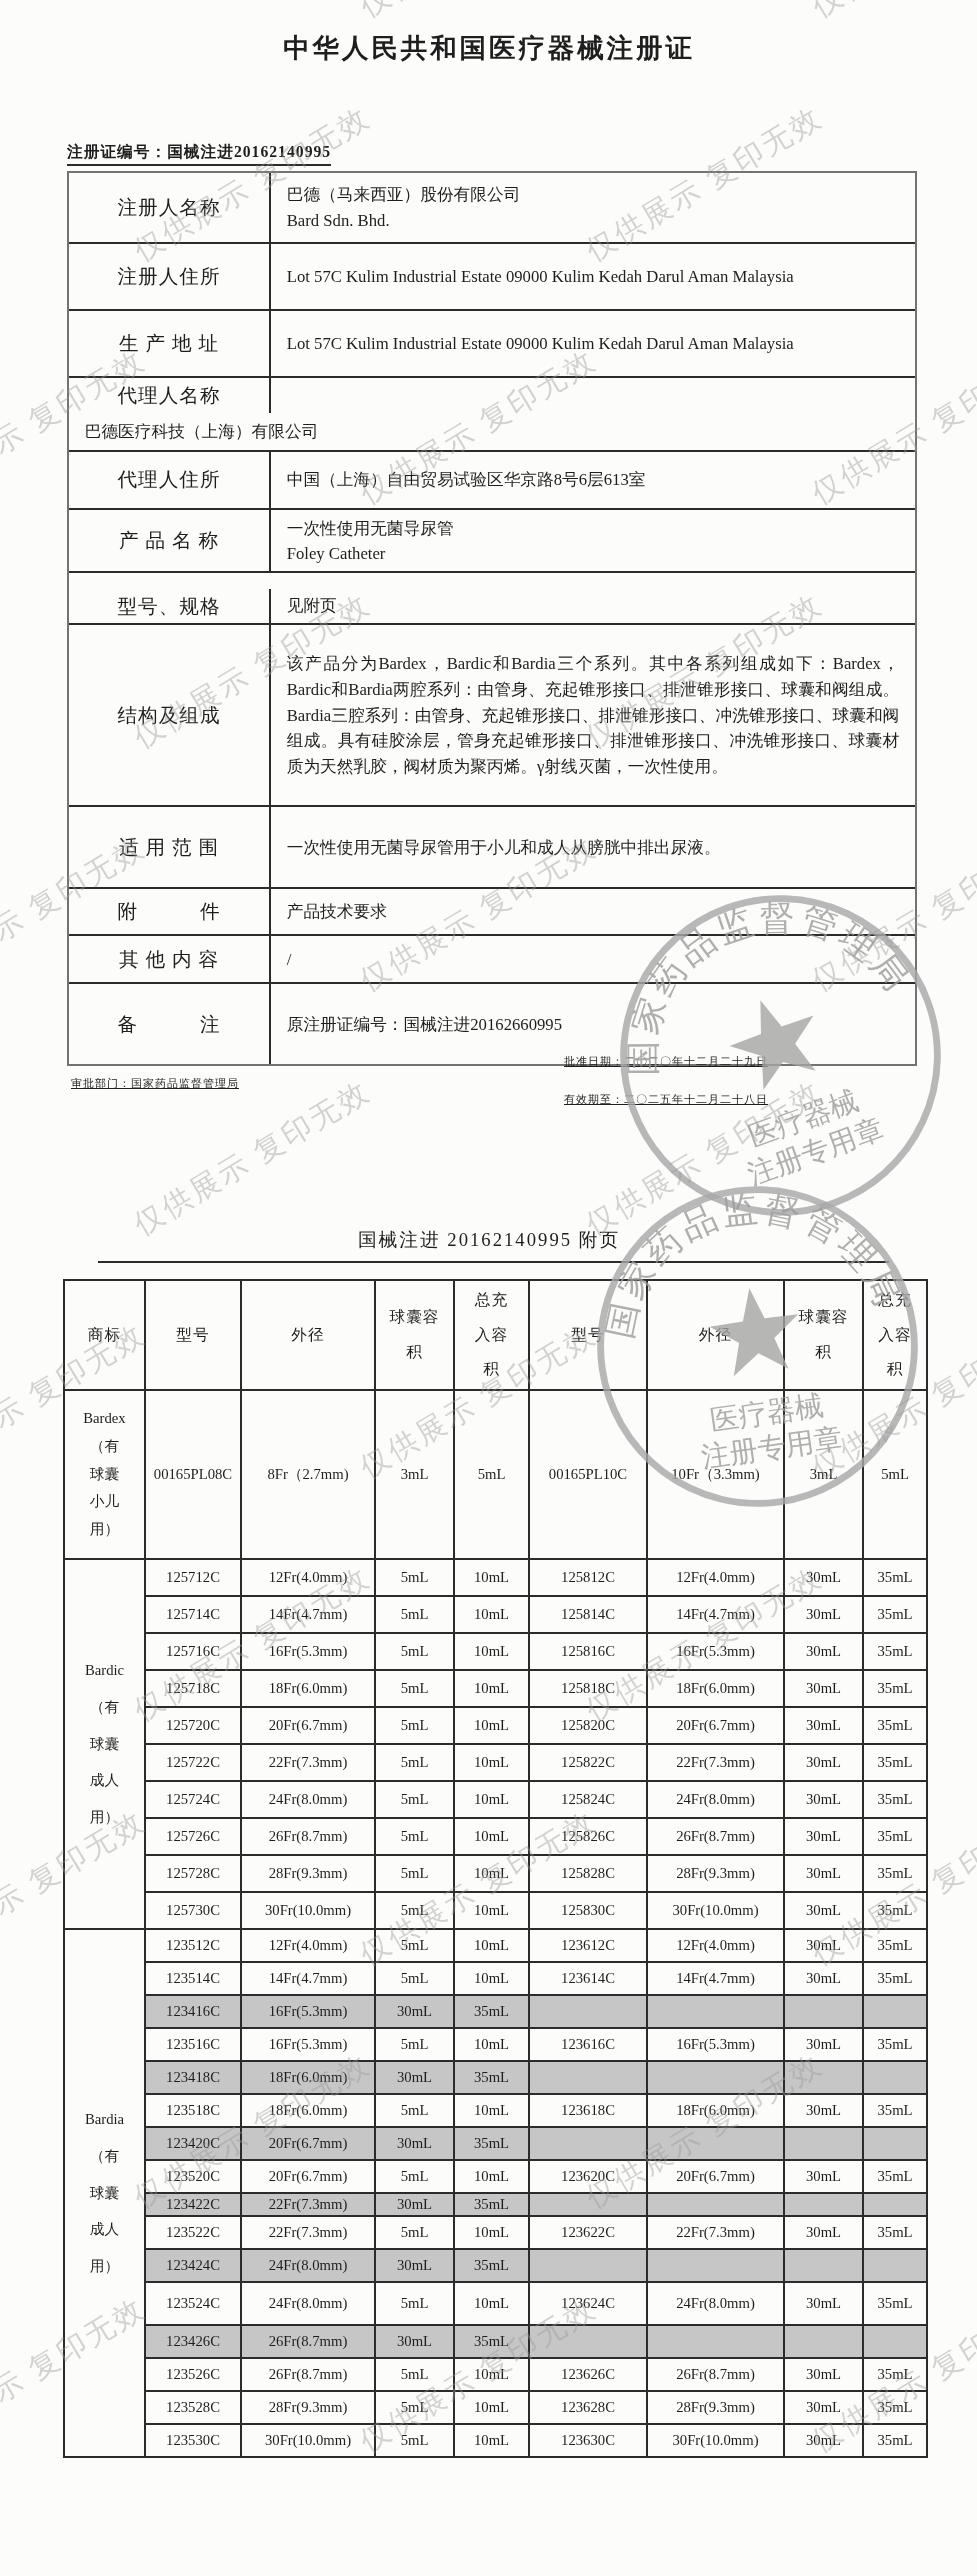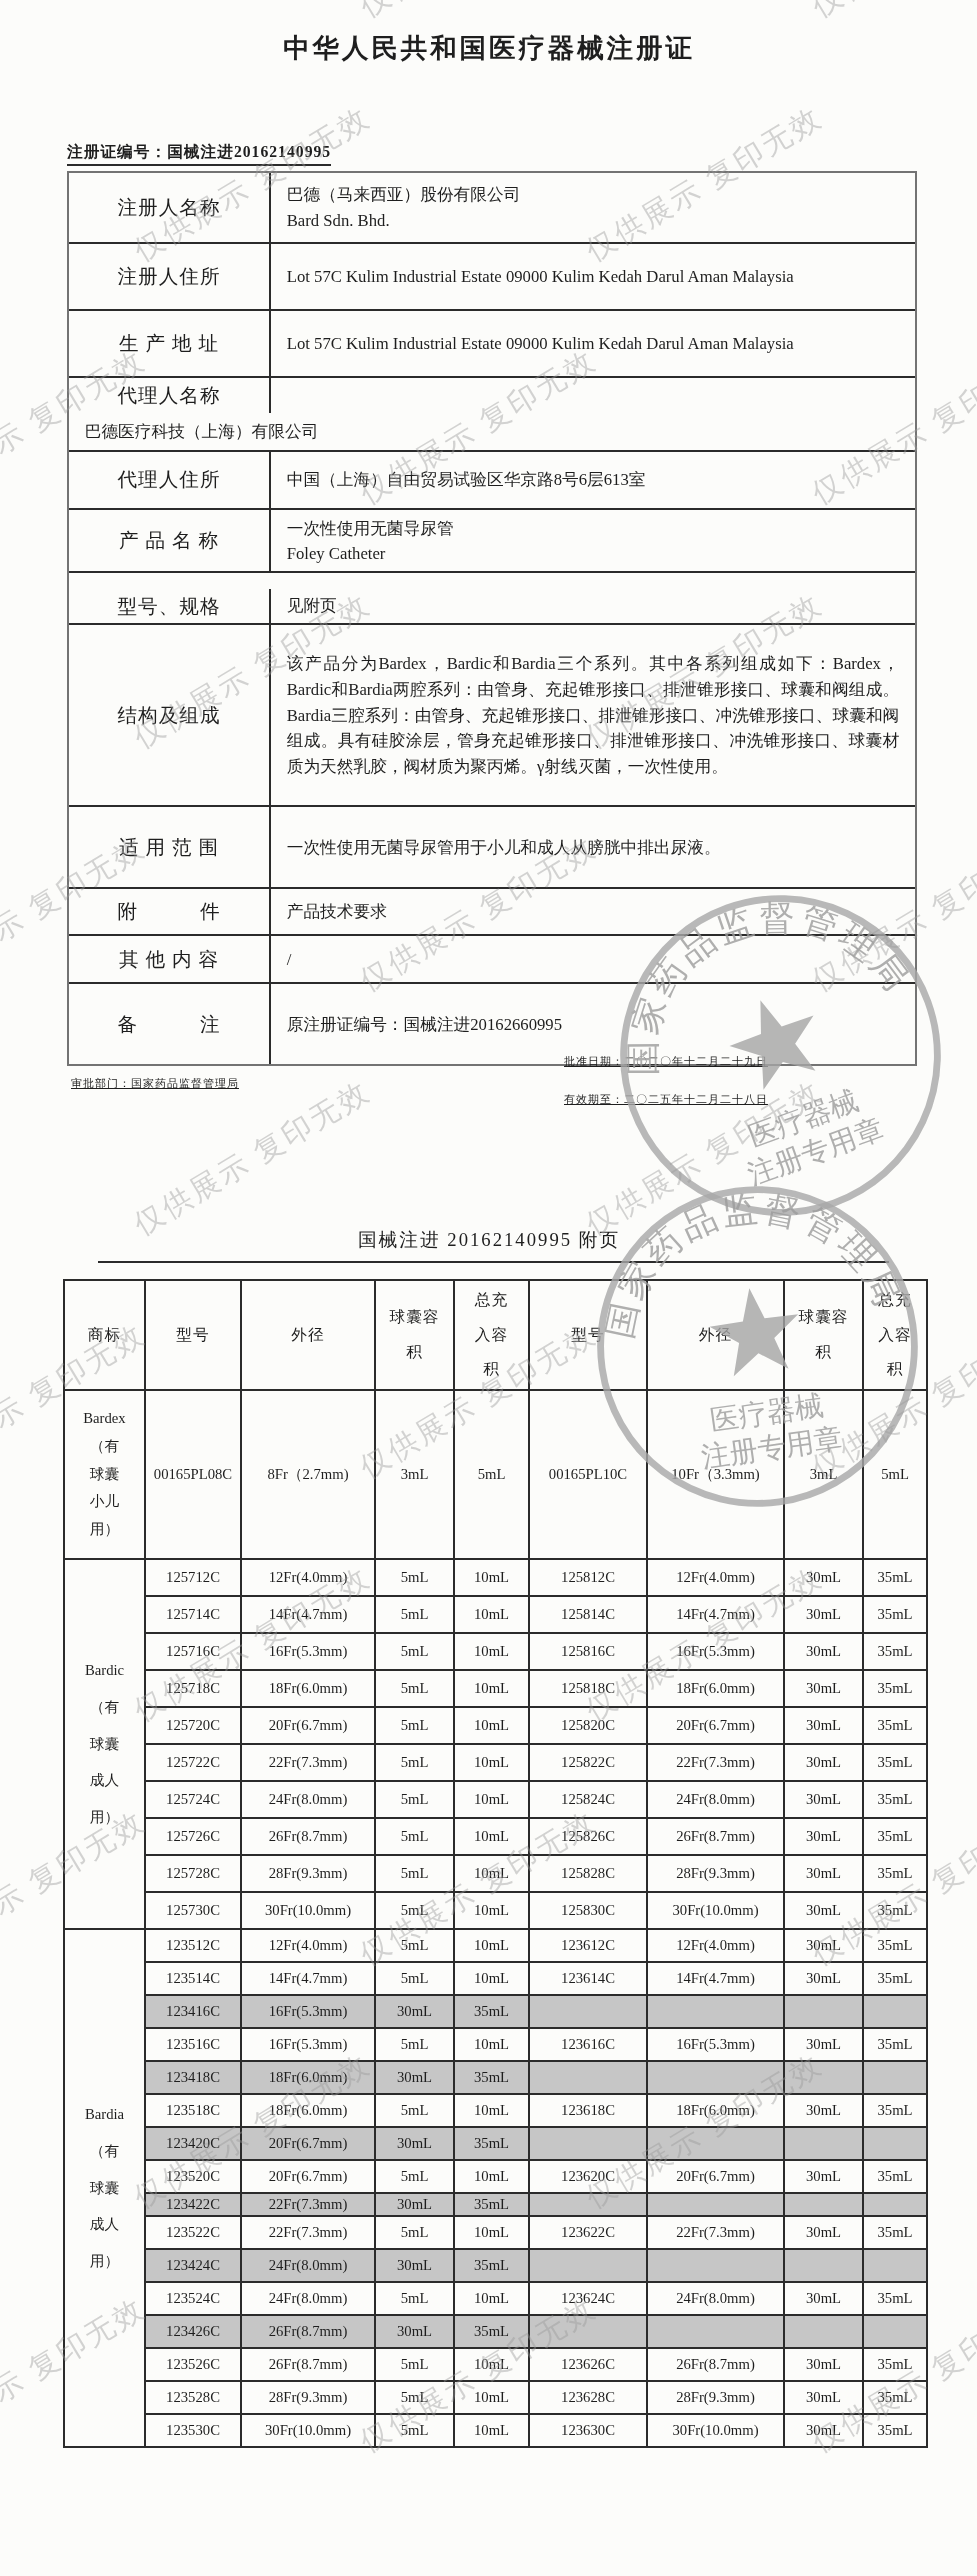--- a/index.html
+++ b/index.html
@@ -439,21 +439,21 @@
         <tr class="shaded" style="height: 33px;">
           <td>123424C</td>
           <td>24Fr(8.0mm)</td>
           <td>30mL</td>
           <td>35mL</td>
           <td></td>
           <td></td>
           <td></td>
           <td></td>
         </tr>
-        <tr style="height: 33px;">
+        <tr style="height: 43px;">
           <td>123524C</td>
           <td>24Fr(8.0mm)</td>
           <td>5mL</td>
           <td>10mL</td>
           <td>123624C</td>
           <td>24Fr(8.0mm)</td>
           <td>30mL</td>
           <td>35mL</td>
         </tr>
         <tr class="shaded" style="height: 33px;">

